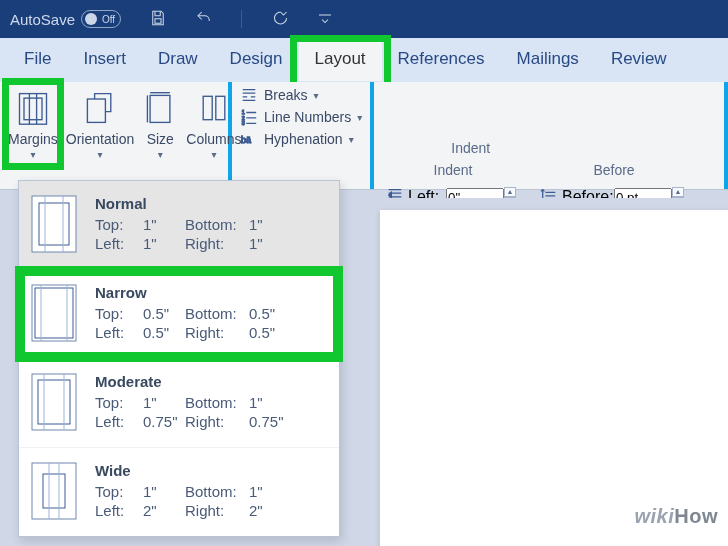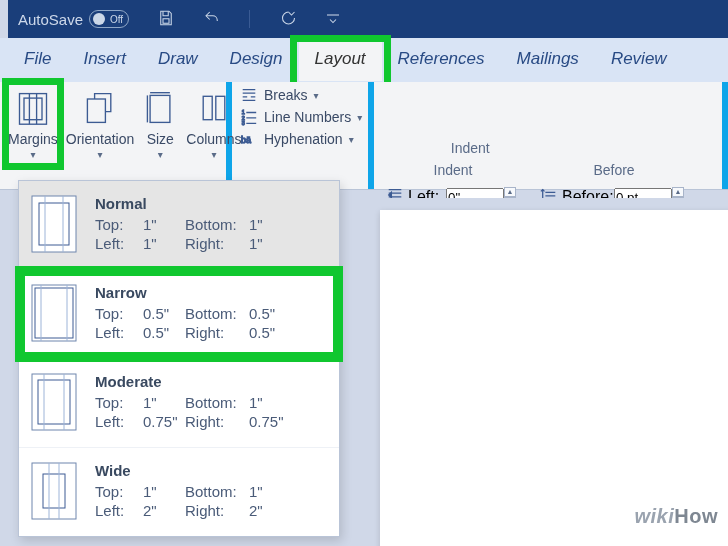--- a/index.html
+++ b/index.html
@@ -1,32 +1,32 @@
 <!DOCTYPE html>
 <html><head>
 <meta charset="utf-8">
 <style>
   * { margin: 0; padding: 0; box-sizing: border-box; font-family: "Segoe UI", Arial, sans-serif; }
   body { width: 728px; height: 546px; background: #d0d8e8; overflow: hidden; position: relative; }
 
-  .title-bar { height: 38px; background: #1a3e7a; display:flex; align-items:center; color:#cdd8ea; font-size:15px; padding:0 10px; gap:28px;margin-left:8px; }
+  .title-bar { height: 38px; background: #1a3e7a; display:flex; align-items:center; color:#cdd8ea; font-size:15px; padding:0 10px; gap:28px; }
   .autosave-toggle { display:inline-flex; align-items:center; gap:6px; }
   .toggle-switch { width:40px; height:18px; border:1px solid #8fa7c7; border-radius:10px; position:relative; display:inline-flex; align-items:center; padding:0 5px; color:#cbd7e8; font-size:10px; justify-content:flex-end; }
   .toggle-knob { width:12px; height:12px; border-radius:50%; background:#cbd7e8; position:absolute; left:3px; }
   .qat-icon svg { width:18px; height:18px; stroke:#cbd7e8; fill:none; stroke-width:1.4; }
   .qat-sep { width:1px; height:18px; background:#3a5b94; }
 
-  .tabs { height: 44px; background: linear-gradient(#d9e4f5,#d9e4f5); display:flex; align-items:center; padding:0 8px; gap:0; font-size:17px; color:#284a84;font-style:italic; }
+  .tabs { height: 44px; background: linear-gradient(#d9e4f5,#d9e4f5); display:flex; align-items:center; padding:0 8px; gap:0; font-size:17px; color:#284a84; }
   .tab { padding: 10px 16px 12px; cursor:pointer; }
   .tab[data-active="true"] { background:#f3f4f6; color:#333; border-top:3px solid #2d5aa6; padding-top:7px;}
   .highlight-layout { position:relative; }
   .highlight-layout::before { content:""; position:absolute; left:-9px; top:-7px; right:-9px; bottom:-34px; border:7px solid #10c72f; pointer-events:none; }
 
   .ribbon { height: 108px; background: #f3f4f6; display:flex; position:relative; border-bottom:1px solid #b9c4d7; }
-  .rgroup { display:flex; flex-direction:column; padding:0 8px 2px; border-right:6px solid #0ea5e9; }
+  .rgroup { display:flex; flex-direction:column; padding:0 8px 2px; border-right:4px solid #0ea5e9; }
   .rgroup-body { flex:1; display:flex; align-items:flex-start; gap:8px; }
   .rgroup-label { text-align:center; font-size:13px; color:#5a6b88; padding:2px 0 0; }
 
   .big-btn { display:flex; flex-direction:column; align-items:center; justify-content:center; width:64px; height:86px; font-size:14px; color:#3a4a66; gap:2px; position:relative; }
   .big-btn .icon-slot svg { width:36px; height:36px; stroke:#3c5b93; fill:none; stroke-width:1.5; }
   .big-btn .caret { font-size:10px; color:#5a6b88; }
 
   .highlight-margins { position:relative; }
   .highlight-margins::before { content:""; position:absolute; left:-6px; top:-4px; right:-6px; bottom:-2px; border:7px solid #10c72f; pointer-events:none; }
 

